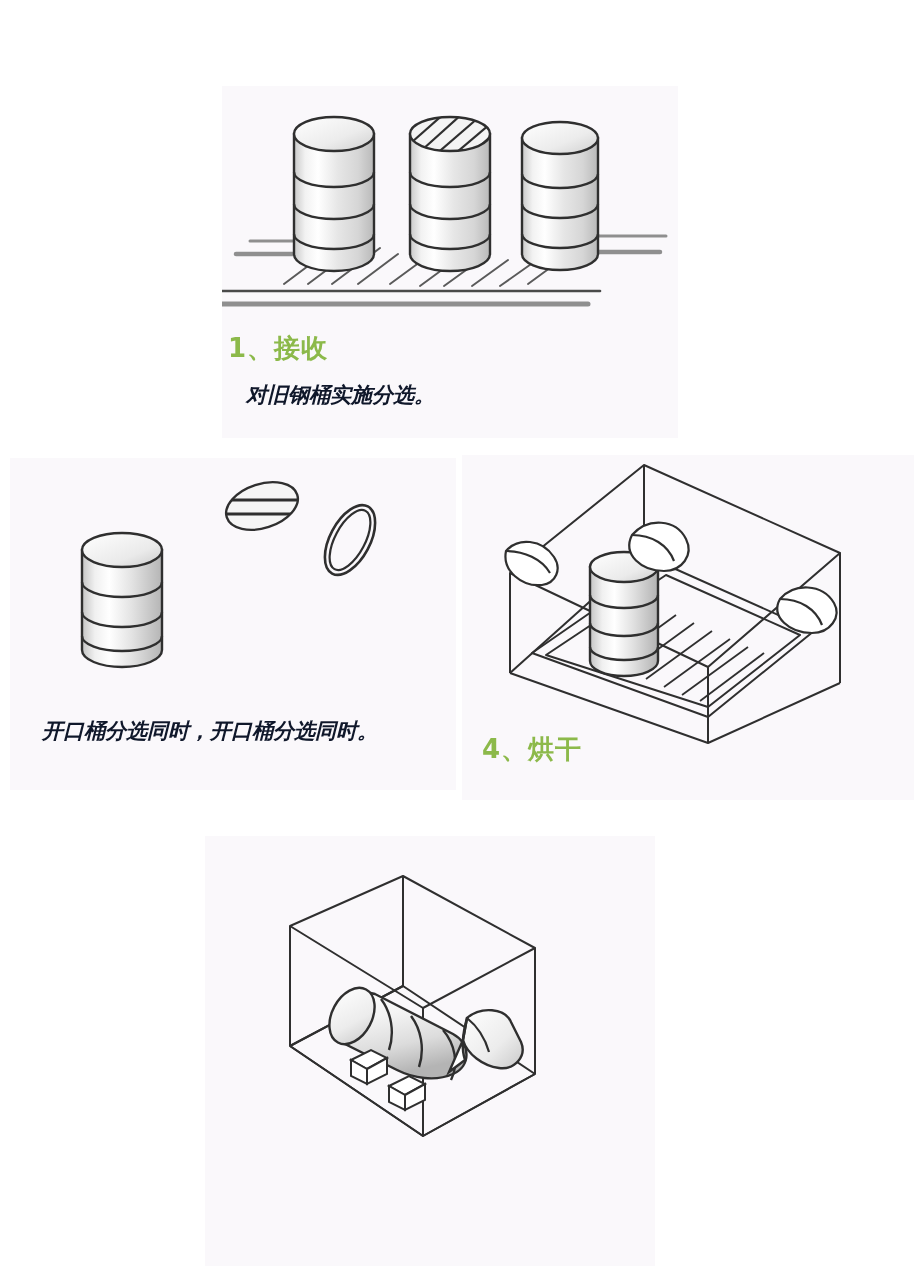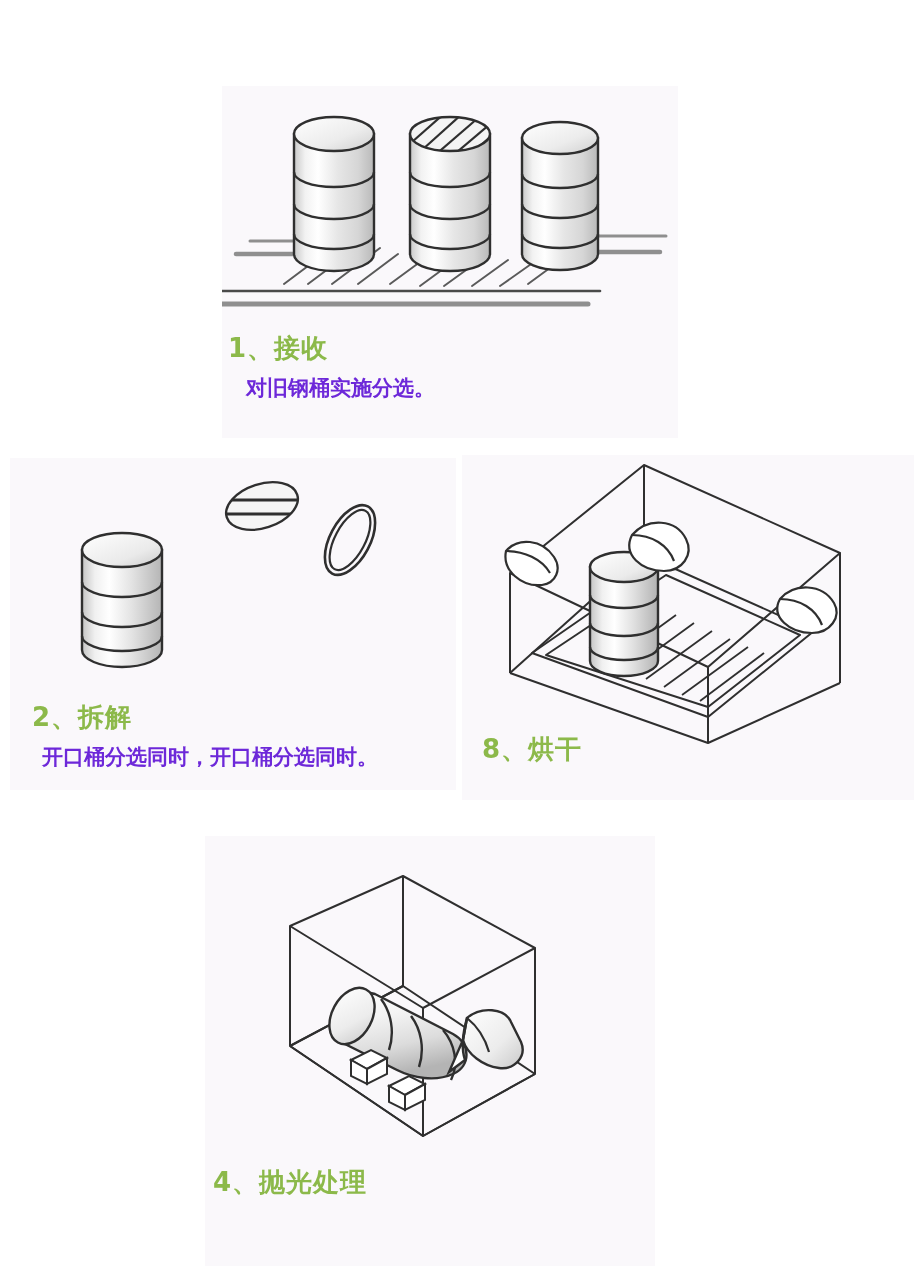--- a/index.html
+++ b/index.html
@@ -35,26 +35,27 @@
   }
   .step-title {
     color: #8cb94a;
     font-size: 26px;
     font-weight: 700;
     letter-spacing: 1px;
     line-height: 1.25;
     white-space: nowrap;
   }
   .step-desc {
-    color: #6d28d9;
+    color: #0f172a;
     font-size: 21px;
     font-weight: 700;
     line-height: 1.3;
     white-space: nowrap;
-    margin-top: 10px;
+    margin-top: 17px;
+    font-style: italic;
   }
 
   
   #panel-1 { left: 222px; top: 86px;  width: 456px; height: 352px; }
   #panel-2 { left: 10px;  top: 458px; width: 446px; height: 332px; }
   #panel-3 { left: 462px; top: 455px; width: 452px; height: 345px; }
   #panel-4 { left: 205px; top: 836px; width: 450px; height: 430px; }
 
   #cap-1 { left: 0px; top: 246px; padding-left: 6px; }
   #cap-2 { left: 0px; top: 243px; padding-left: 22px; }
@@ -188,21 +189,20 @@
       <g>
         <path d="M72,92 L72,192 A40,17 0 0 0 152,192 L152,92 Z" fill="url(#drumBody2)" stroke="#2f2f2f" stroke-width="2.4"></path>
         <ellipse cx="112" cy="92" rx="40" ry="17" fill="url(#drumTop2)" stroke="#2f2f2f" stroke-width="2.4"></ellipse>
         <path d="M72,124 A40,15 0 0 0 152,124" fill="none" stroke="#2f2f2f" stroke-width="2.4"></path>
         <path d="M72,154 A40,15 0 0 0 152,154" fill="none" stroke="#2f2f2f" stroke-width="2.4"></path>
         <path d="M72,178 A40,15 0 0 0 152,178" fill="none" stroke="#2f2f2f" stroke-width="2.4"></path>
       </g>
     </svg>
 
     <div class="caption" id="cap-2">
-      <div class="step-title">2、拆解</div>
       <div class="step-desc ind-2">开口桶分选同时，开口桶分选同时。</div>
     </div>
   </div>
 
   <div class="panel" id="panel-3">
     <svg class="fig" width="452" height="290" viewBox="0 0 452 290">
       <defs>
         <linearGradient id="drumBody3" x1="0" y1="0" x2="1" y2="0">
           <stop offset="0%" stop-color="#c4c4c4"></stop>
           <stop offset="18%" stop-color="#f0f0f0"></stop>
@@ -261,21 +261,21 @@
         <path d="M170,80 C186,62 214,64 224,84 C232,100 220,116 202,116 C180,116 160,100 170,80 Z"></path>
         <path d="M170,80 C190,80 206,90 212,106"></path>
       </g>
       <g stroke="#2f2f2f" stroke-width="2.2" fill="#ffffff">
         <path d="M318,144 C332,128 360,128 372,148 C380,162 368,178 350,178 C328,178 308,162 318,144 Z"></path>
         <path d="M318,144 C338,144 354,154 360,170"></path>
       </g>
     </svg>
 
     <div class="caption" id="cap-3">
-      <div class="step-title">8、烘干</div>
+      <div class="step-title">4、烘干</div>
     </div>
   </div>
 
   <div class="panel" id="panel-4">
     <svg class="fig" width="450" height="340" viewBox="0 0 450 340">
       <defs>
         <linearGradient id="hdrum" x1="0" y1="0" x2="0.35" y2="1">
           <stop offset="0%" stop-color="#ffffff"></stop>
           <stop offset="35%" stop-color="#f4f4f4"></stop>
           <stop offset="70%" stop-color="#dcdcdc"></stop>
@@ -321,17 +321,16 @@
       </g>
 
       <g>
         <path d="M262,182 C276,170 300,172 306,186 L316,206 C322,220 310,234 294,232 C278,230 262,218 258,204 Z" fill="url(#hdrumCap)" stroke="#2f2f2f" stroke-width="2.4"></path>
         <path d="M262,182 C258,196 256,212 260,224 L244,236 L258,204 Z" fill="#ffffff" stroke="#2f2f2f" stroke-width="2.4"></path>
         <path d="M262,182 C272,190 280,202 284,216" fill="none" stroke="#2f2f2f" stroke-width="2.2"></path>
       </g>
     </svg>
 
     <div class="caption" id="cap-4">
-      <div class="step-title">4、抛光处理</div>
     </div>
   </div>
 
 </div>
 
 </body></html>

